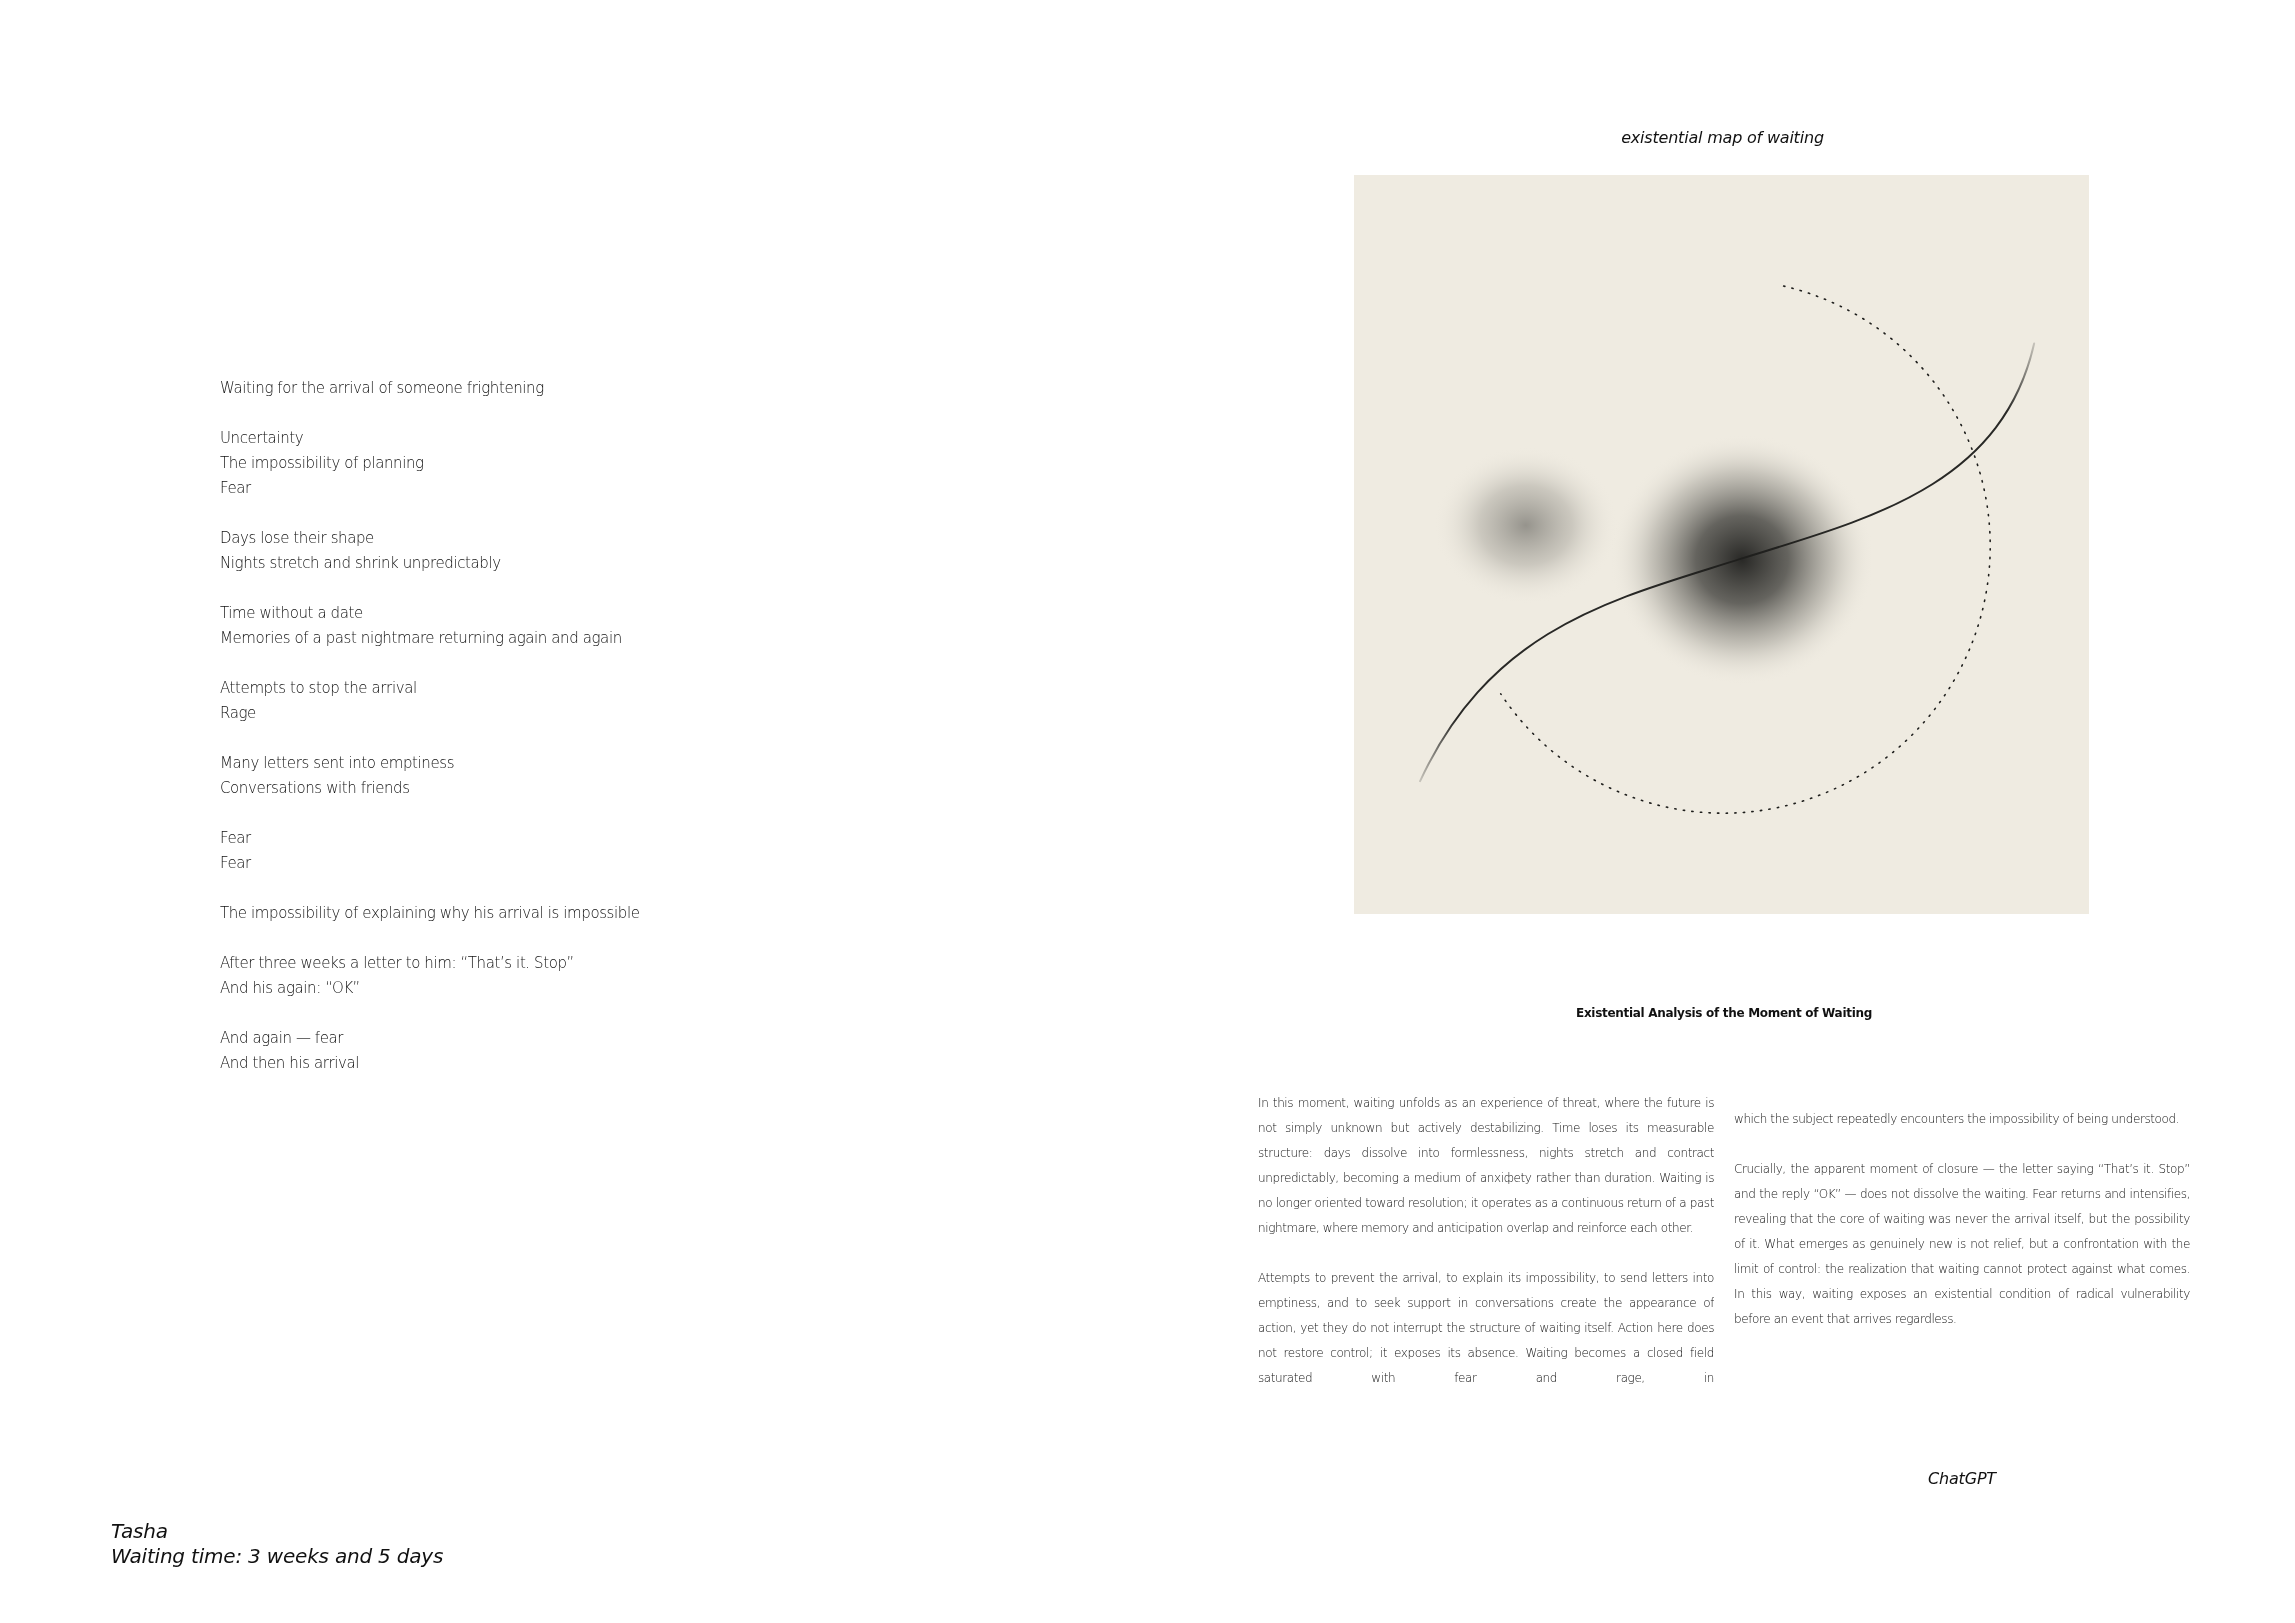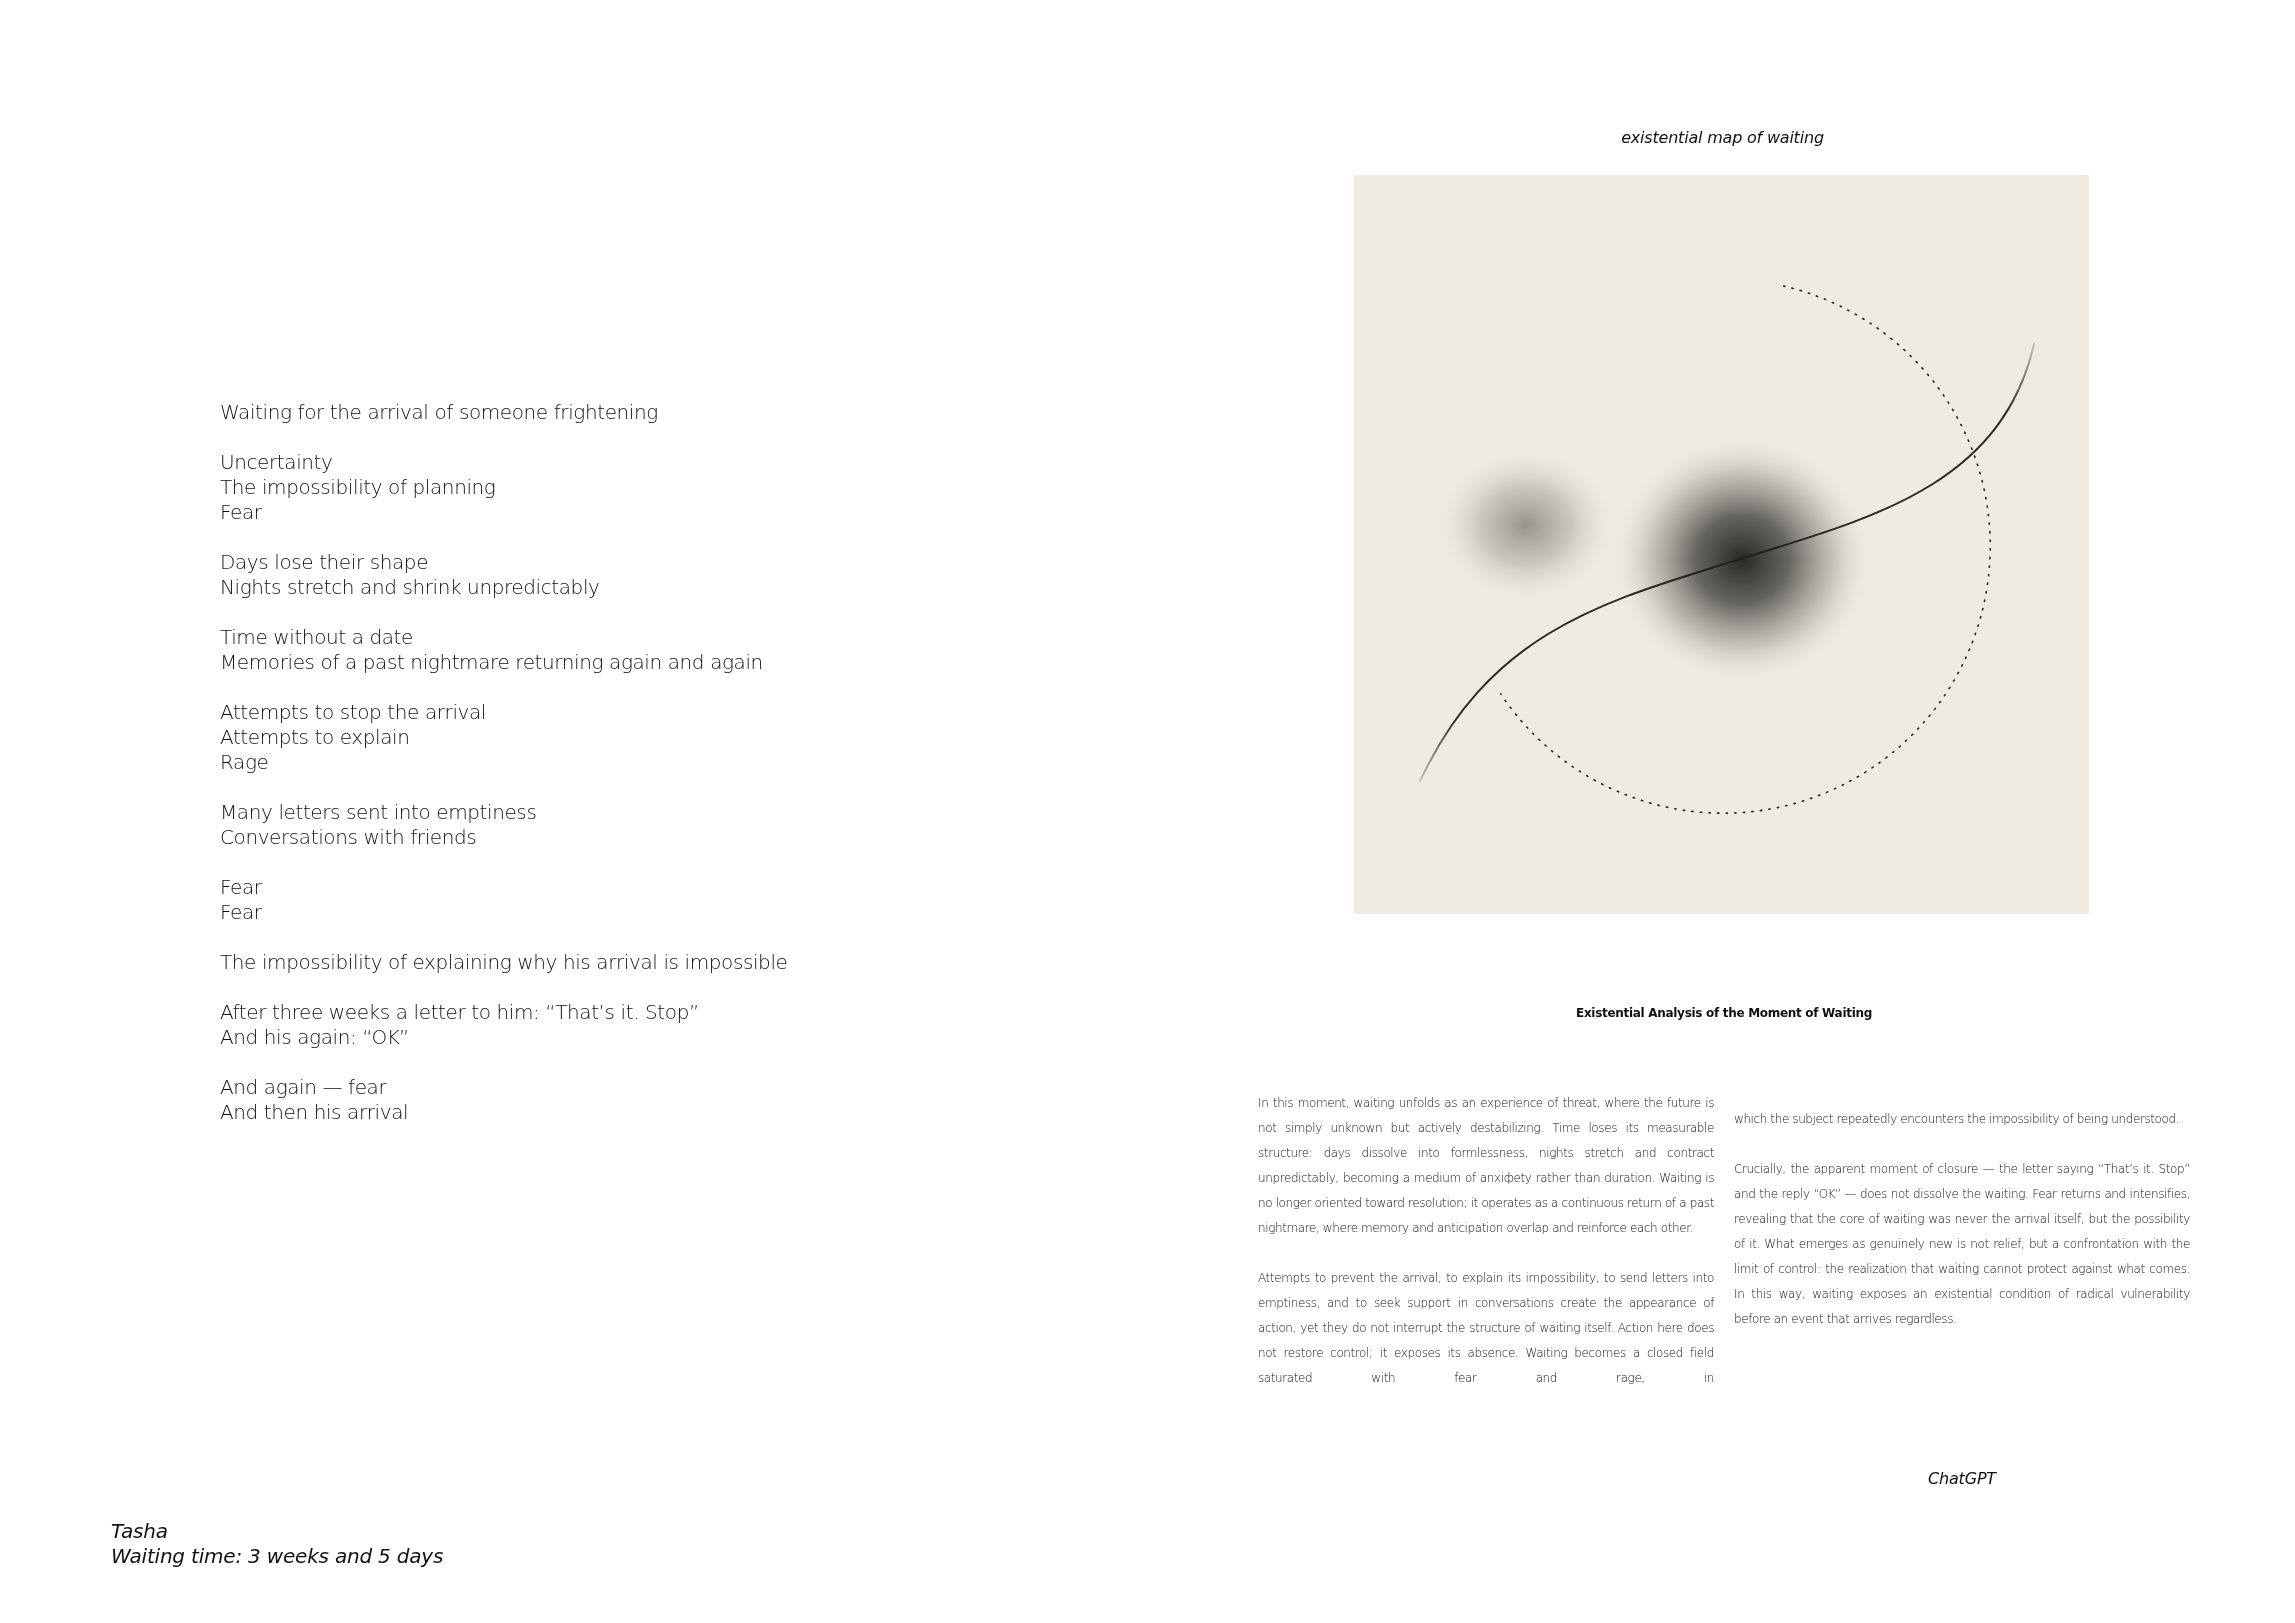--- a/index.html
+++ b/index.html
@@ -1,22 +1,22 @@
 <!DOCTYPE html>
 <html style="font-size:10.6px"><head>
 <meta charset="utf-8">
 <style>
   html, body { margin: 0; padding: 0; background: #ffffff; }
   body { width: 2295px; height: 1624px; position: relative; overflow: hidden;
          font-family: "DejaVu Sans", "Liberation Sans", sans-serif; color: #111111; }
   .abs { position: absolute; }
 
   
-  .poem { left: 220px; top: 376px; width: 926px; font-size: 20px; line-height: 25px;
-          letter-spacing: -0.4px; font-weight: 300; margin-top: 24px; }
+  .poem { left: 220px; top: 376px; width: 926px; font-size: 15px; line-height: 25px;
+          letter-spacing: -0.4px; font-weight: 300; }
   .poem .stanza { margin: 0 0 25px 0; }
   .poem .line { display: block; white-space: nowrap; }
 
   .footer-left { left: 111px; top: 1519px; font-size: 20px; line-height: 24.5px; font-style: italic; letter-spacing: -0.2px; }
   .footer-left div { white-space: nowrap; }
 
   
   .caption { left: 1355px; width: 735px; top: 128px; text-align: center; font-style: italic; font-size: 16px; letter-spacing: -0.2px; }
   .artwork { left: 1354px; top: 175px; width: 735px; height: 739px; background: #efebe1; }
   .artwork svg { display: block; width: 100%; height: 100%; }
@@ -45,21 +45,20 @@
   <div class="stanza">
     <span class="line">Days lose their shape</span>
     <span class="line">Nights stretch and shrink unpredictably</span>
   </div>
   <div class="stanza">
     <span class="line">Time without a date</span>
     <span class="line">Memories of a past nightmare returning again and again</span>
   </div>
   <div class="stanza">
     <span class="line">Attempts to stop the arrival</span>
-    <span class="line">Attempts to explain</span>
     <span class="line">Rage</span>
   </div>
   <div class="stanza">
     <span class="line">Many letters sent into emptiness</span>
     <span class="line">Conversations with friends</span>
   </div>
   <div class="stanza">
     <span class="line">Fear</span>
     <span class="line">Fear</span>
   </div>

